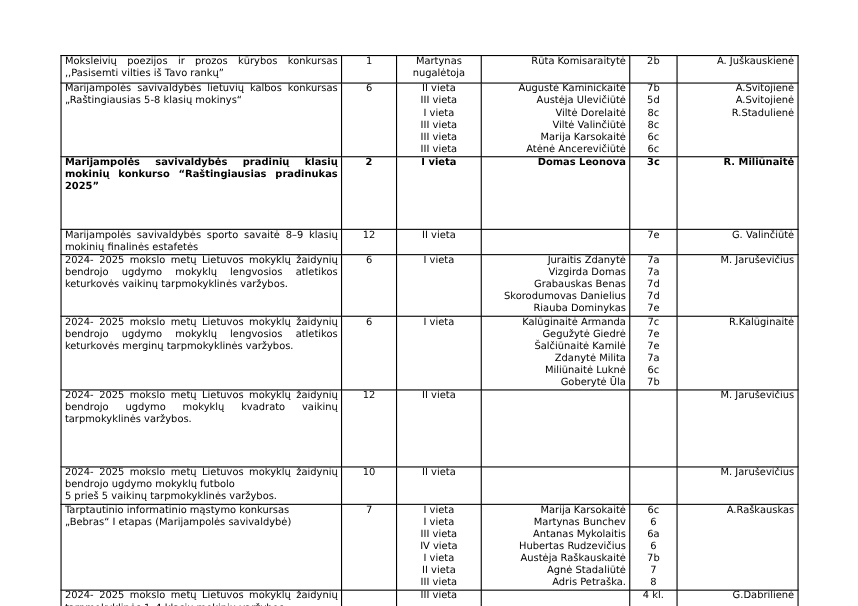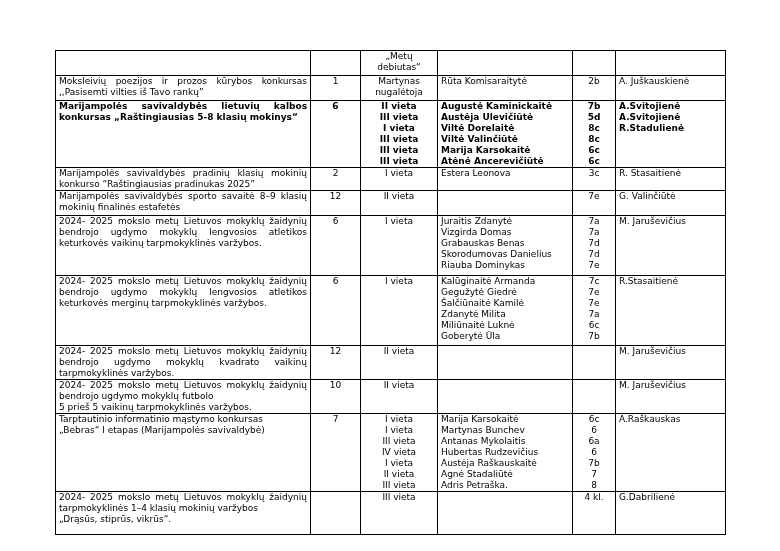--- a/index.html
+++ b/index.html
@@ -4,21 +4,21 @@
 <style>
   html,body{margin:0;padding:0;background:#ffffff;}
   .page{position:relative;width:780px;height:551px;background:#ffffff;overflow:hidden;
         font-family:"DejaVu Sans","Liberation Sans",sans-serif;color:#000000;}
   table.results{position:absolute;left:55px;top:50px;width:670px;
         border-collapse:collapse;table-layout:fixed;}
   .results td{border:1px solid #000;vertical-align:top;padding:0 3px;
         font-size:9px;line-height:11px;white-space:pre-line;word-wrap:break-word;overflow:hidden;}
   .cc{text-align:justify;}
   .cn,.cp,.ck{text-align:center;}
-  .cs,.ct{text-align:left;}
+  .cs,.ct{text-align:right;}
   .results tr:nth-child(1){height:25px;}
   .results tr:nth-child(2){height:25px;}
   .results tr:nth-child(3){height:66px;font-weight:bold;}
   .results tr:nth-child(4){height:22px;margin-top:30px;}
   .results tr:nth-child(5){height:25px;}
   .results tr:nth-child(6){height:60px;}
   .results tr:nth-child(7){height:70px;}
   .results tr:nth-child(8){height:34px;}
   .results tr:nth-child(9){height:33px;}
   .results tr:nth-child(10){height:77px;margin-top:24px;}
@@ -31,28 +31,20 @@
   <table class="results">
     <colgroup>
       <col style="width:255px">
         <col style="width:50px">
         <col style="width:77px">
       <col style="width:135px">
         <col style="width:43px">
         <col style="width:110px">
     </colgroup>
     <tbody>
-      <tr>
-        <td class="cc"></td>
-        <td class="cn"></td>
-        <td class="cp">„Metų debiutas“</td>
-        <td class="cs"></td>
-        <td class="ck"></td>
-        <td class="ct"></td>
-      </tr>
       <tr>
         <td class="cc">Moksleivių poezijos ir prozos kūrybos konkursas ,,Pasisemti vilties iš Tavo rankų”</td>
         <td class="cn">1</td>
         <td class="cp">Martynas nugalėtoja</td>
         <td class="cs">Rūta Komisaraitytė</td>
         <td class="ck">2b</td>
         <td class="ct">A. Juškauskienė</td>
       </tr>
       <tr>
         <td class="cc">Marijampolės savivaldybės lietuvių kalbos konkursas „Raštingiausias 5-8 klasių mokinys“</td>
@@ -76,23 +68,23 @@
 6c
 6c</td>
         <td class="ct">A.Svitojienė
 A.Svitojienė
 R.Stadulienė</td>
       </tr>
       <tr>
         <td class="cc">Marijampolės savivaldybės pradinių klasių mokinių konkurso “Raštingiausias pradinukas 2025”</td>
         <td class="cn">2</td>
         <td class="cp">I vieta</td>
-        <td class="cs">Estera Leonova</td>
+        <td class="cs">Domas Leonova</td>
         <td class="ck">3c</td>
-        <td class="ct">R. Stasaitienė</td>
+        <td class="ct">R. Miliūnaitė</td>
       </tr>
       <tr>
         <td class="cc">Marijampolės savivaldybės sporto savaitė 8–9 klasių mokinių finalinės estafetės</td>
         <td class="cn">12</td>
         <td class="cp">II vieta</td>
         <td class="cs"></td>
         <td class="ck">7e</td>
         <td class="ct">G. Valinčiūtė</td>
       </tr>
       <tr>
@@ -120,21 +112,21 @@
 Šalčiūnaitė Kamilė
 Zdanytė Milita
 Miliūnaitė Luknė
 Goberytė Ūla</td>
         <td class="ck">7c
 7e
 7e
 7a
 6c
 7b</td>
-        <td class="ct">R.Stasaitienė</td>
+        <td class="ct">R.Kalūginaitė</td>
       </tr>
       <tr>
         <td class="cc">2024- 2025 mokslo metų Lietuvos mokyklų žaidynių bendrojo ugdymo mokyklų kvadrato vaikinų tarpmokyklinės varžybos.</td>
         <td class="cn">12</td>
         <td class="cp">II vieta</td>
         <td class="cs"></td>
         <td class="ck"></td>
         <td class="ct">M. Jaruševičius</td>
       </tr>
       <tr>

